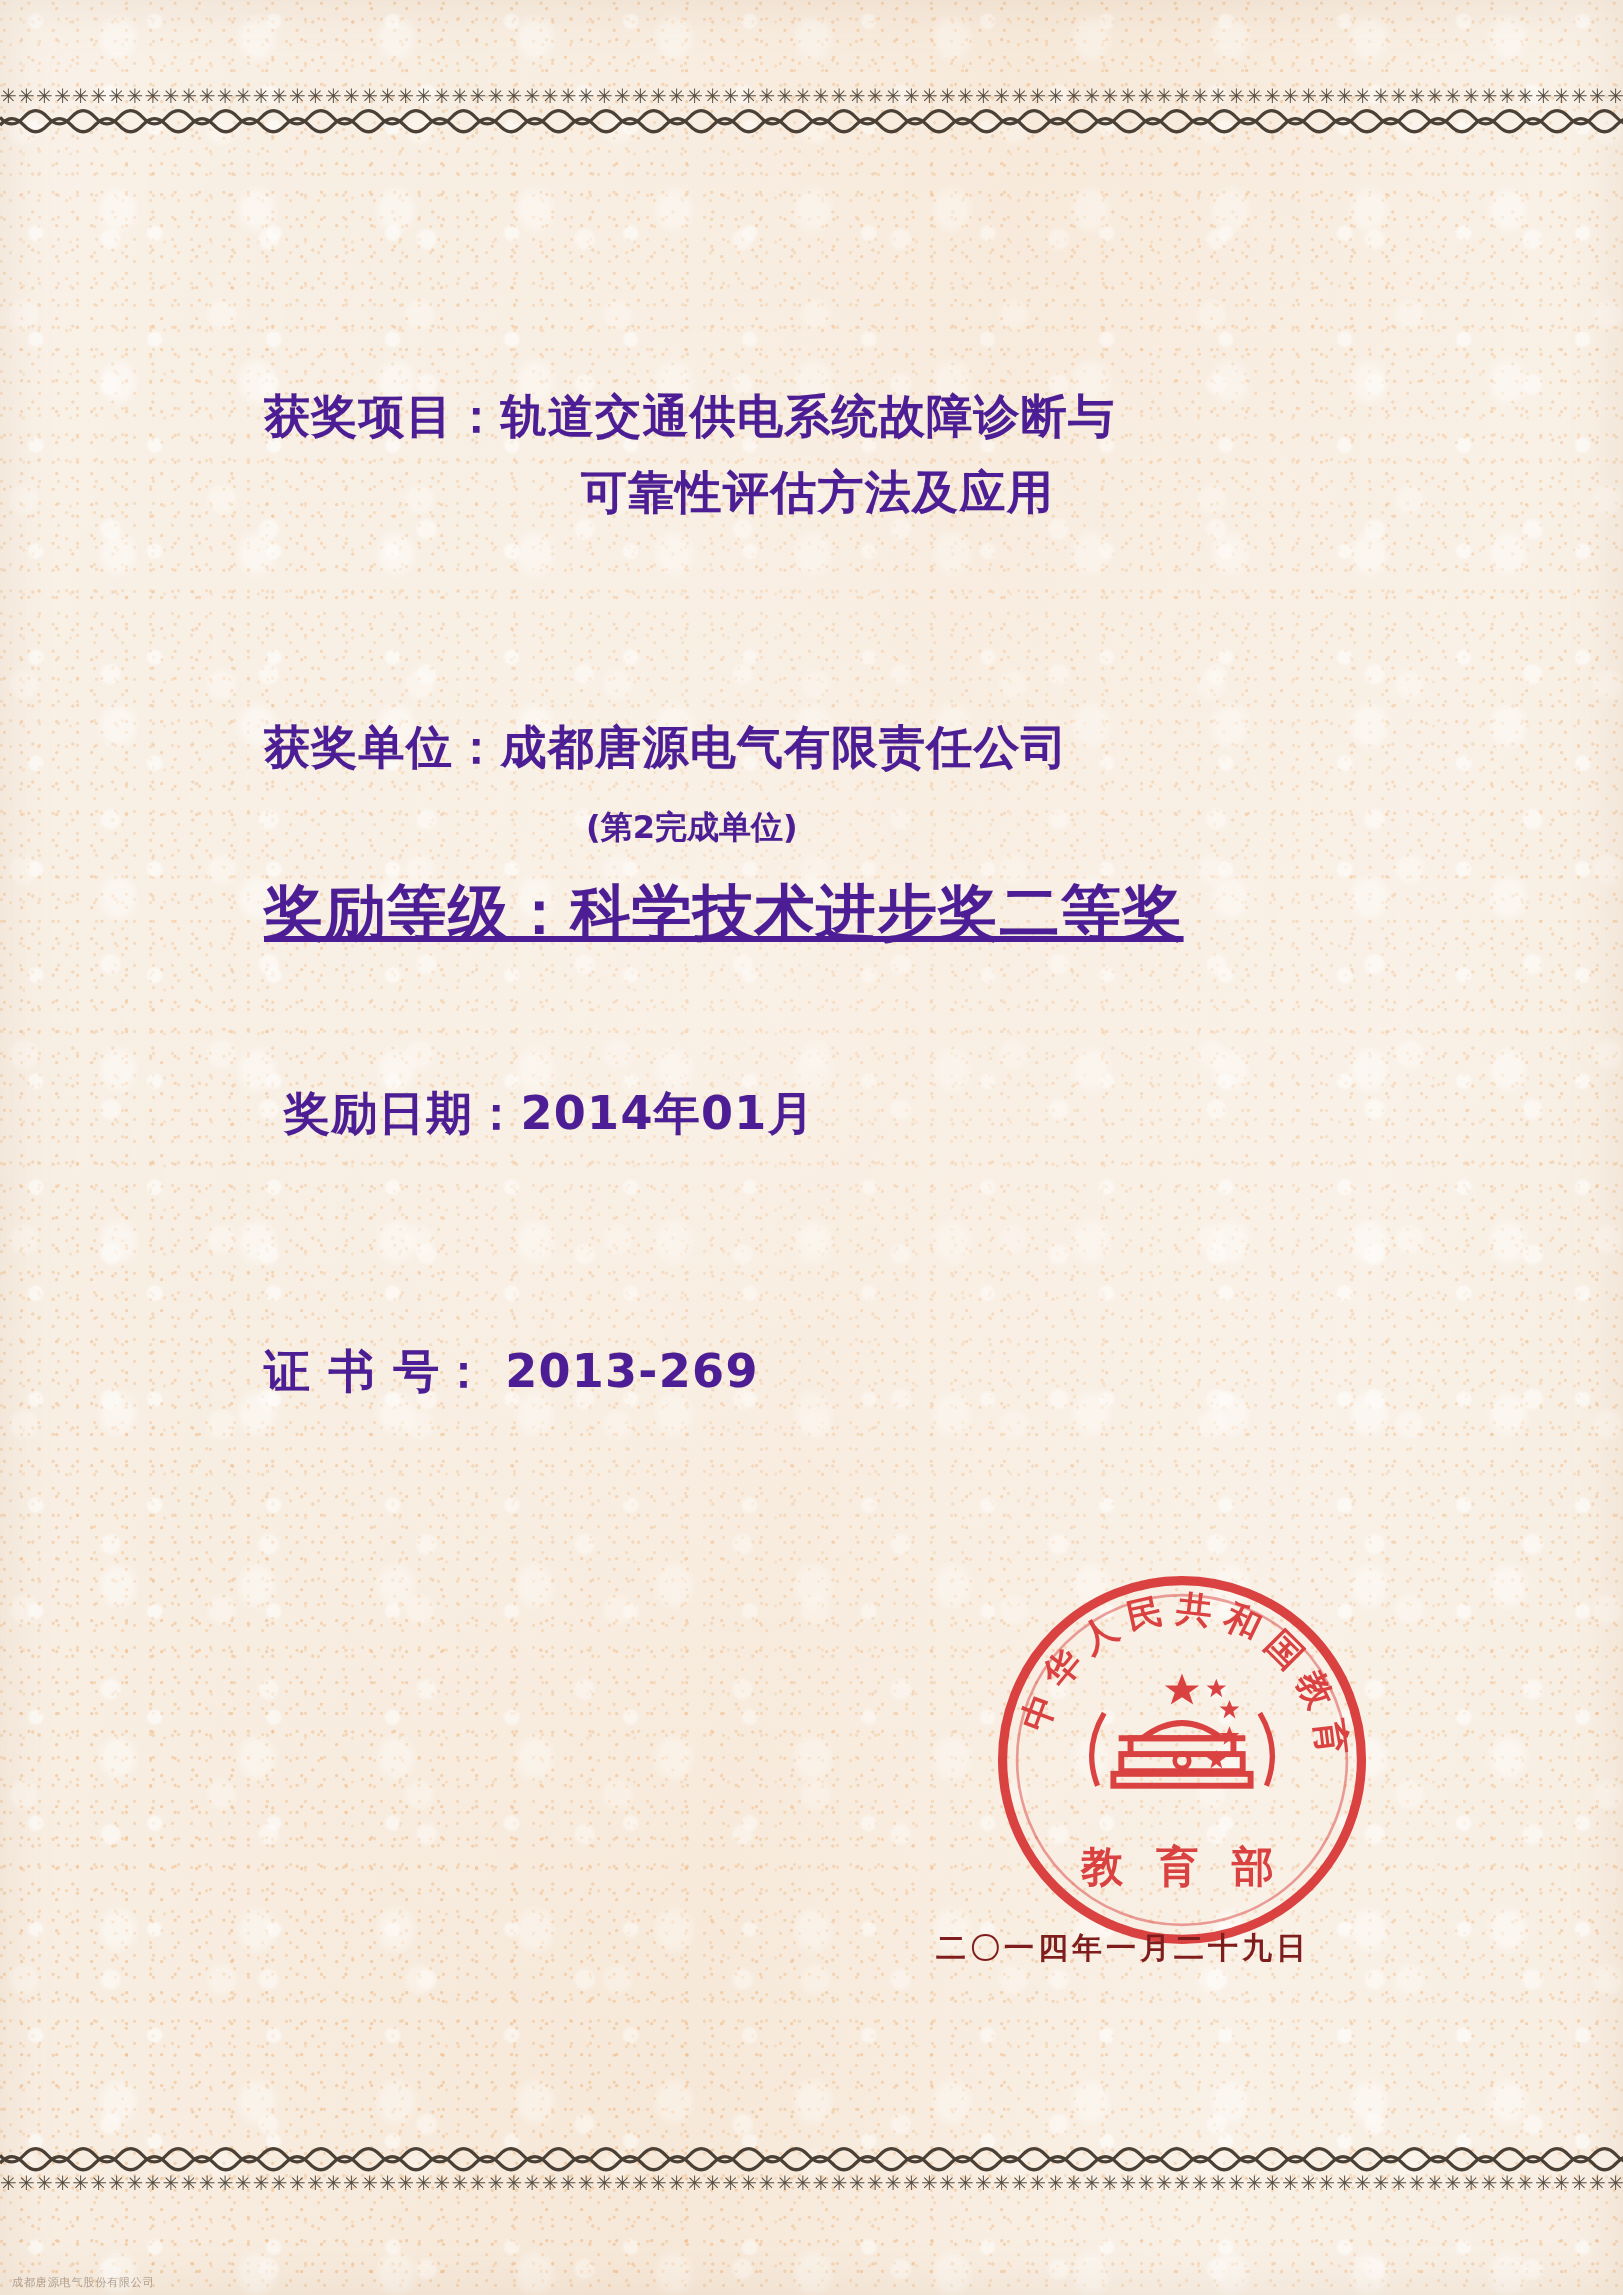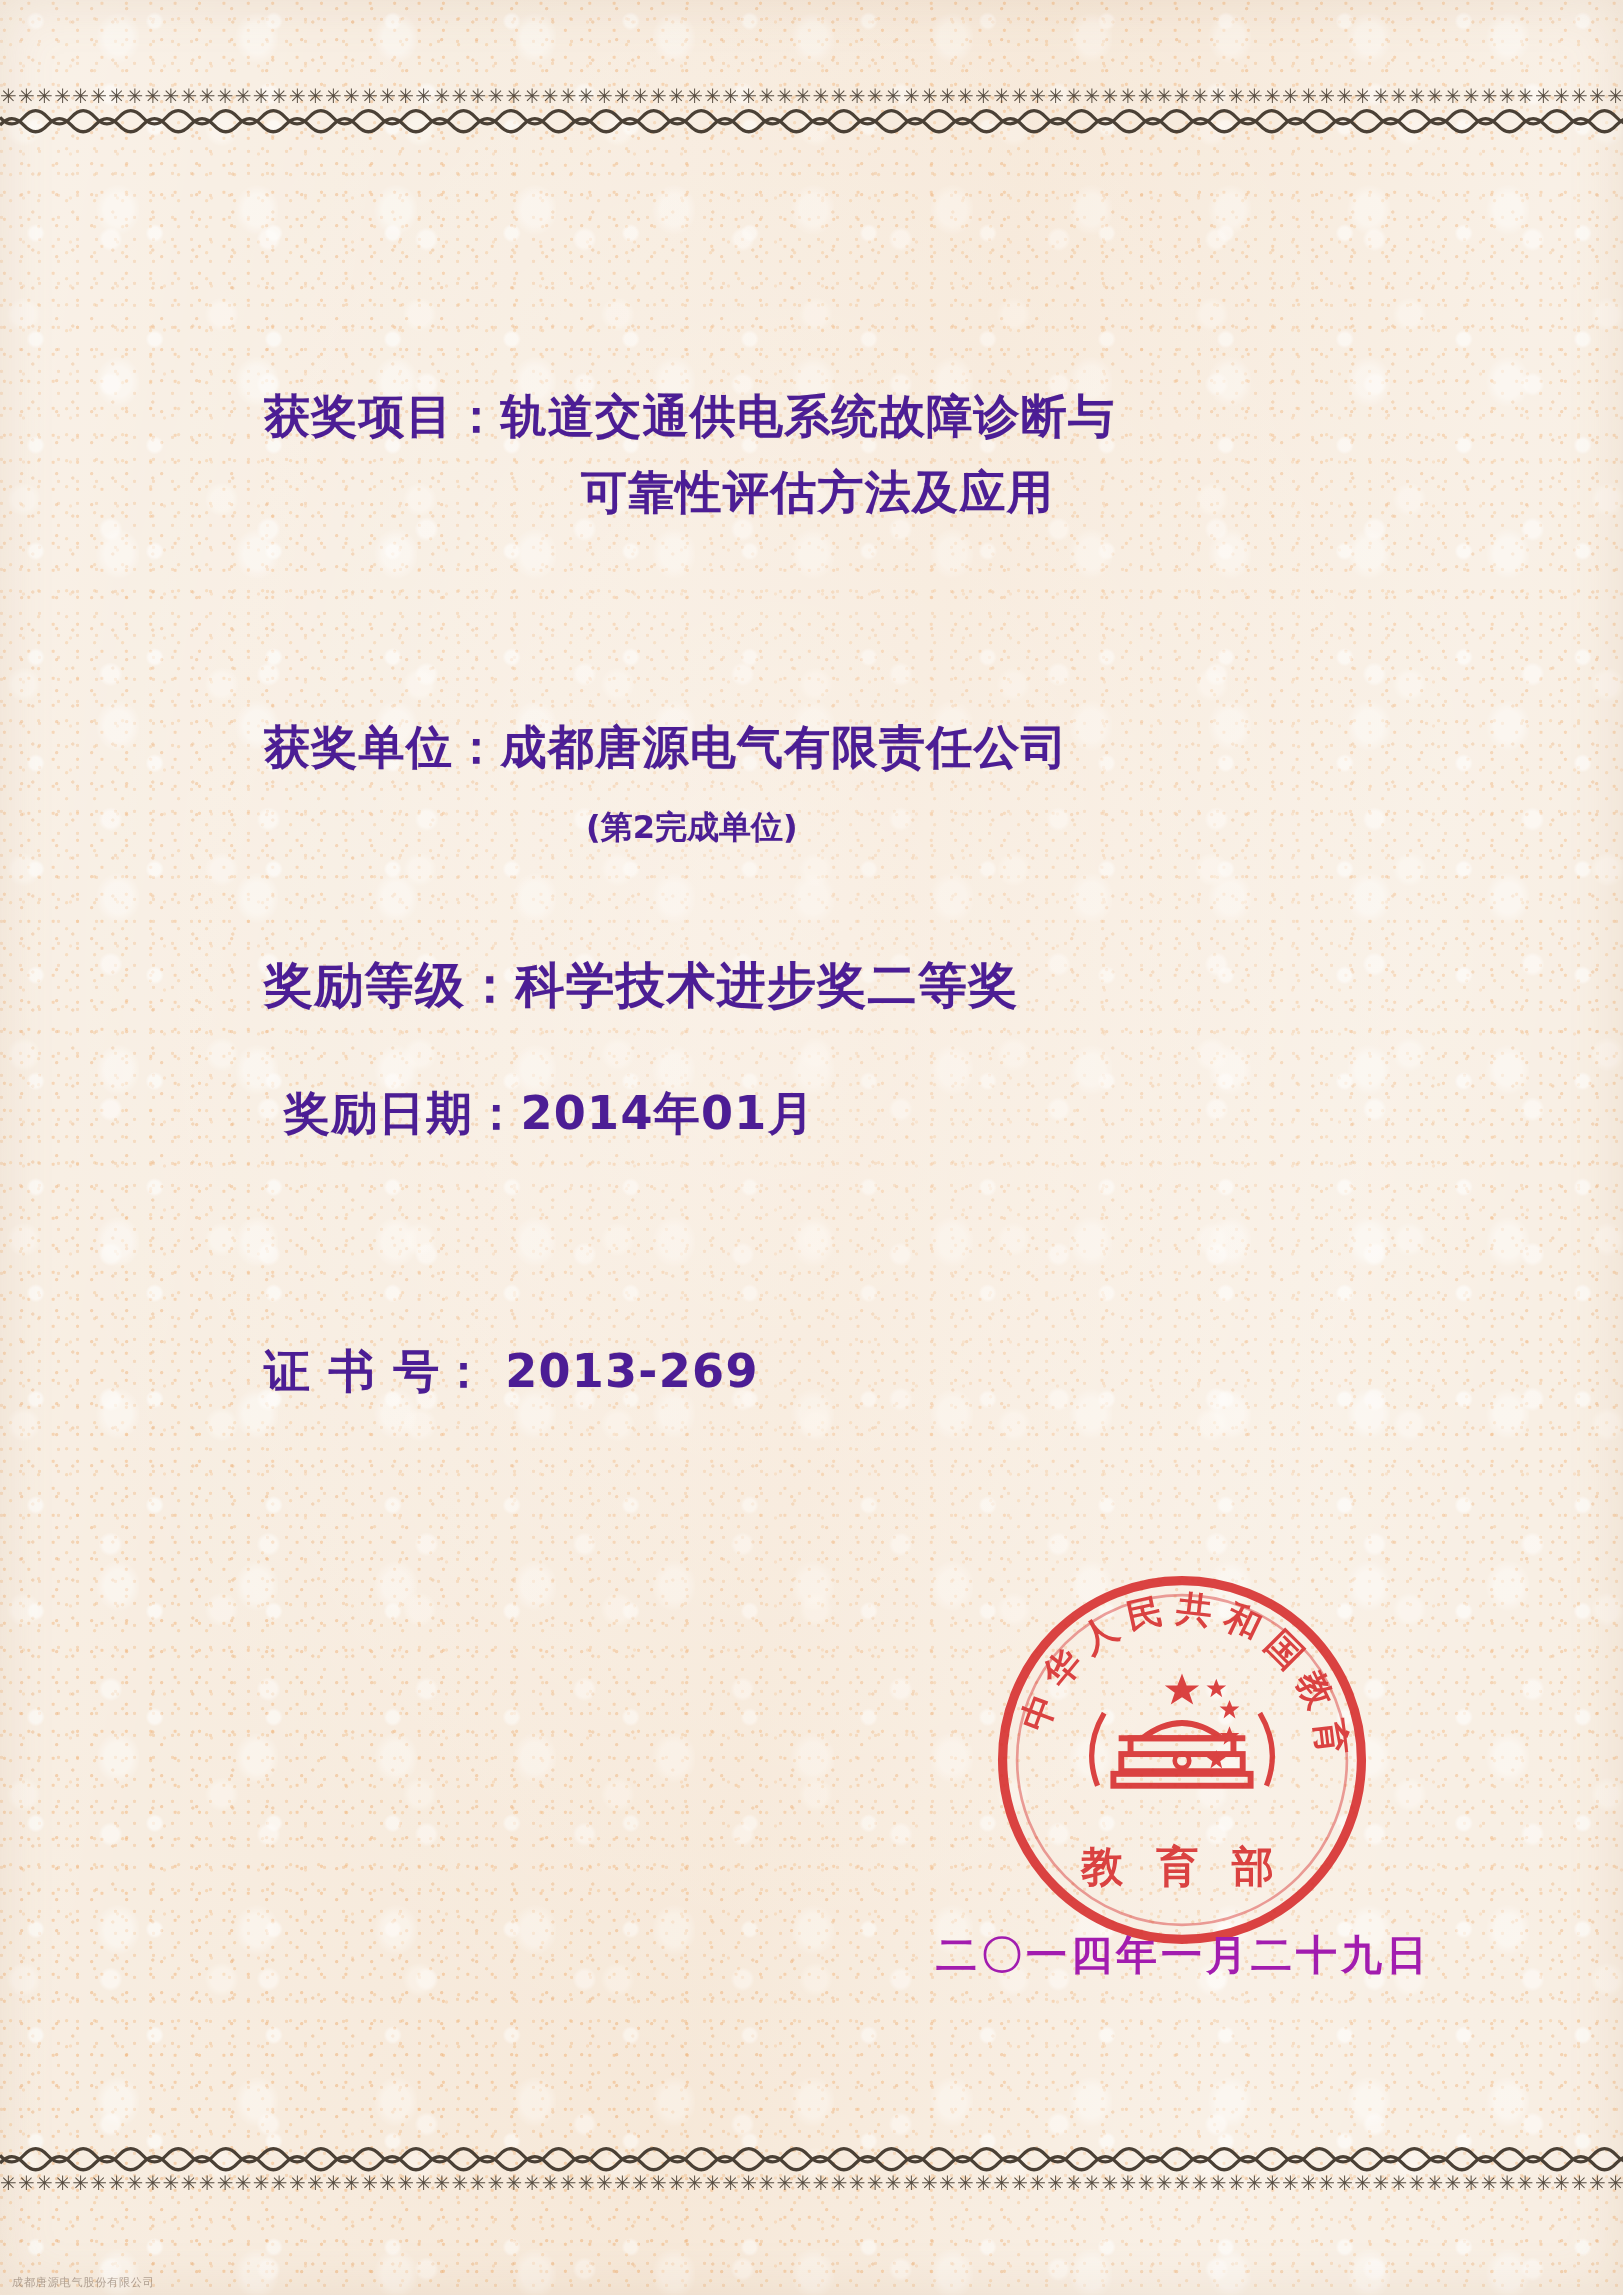--- a/index.html
+++ b/index.html
@@ -105,42 +105,42 @@
     color: #4c1d95;
     font-family: "DejaVu Sans", "Liberation Sans", sans-serif;
     font-weight: 700;
     white-space: nowrap;
     text-shadow: 0 0 0.7px rgba(40,32,26,0.25);
   }
   .l-title1 { left: 264px; top: 386px;  font-size: 46px; letter-spacing: 1.3px; }
   .l-title2 { left: 581px; top: 462px;  font-size: 46px; letter-spacing: 1.3px; }
   .l-unit   { left: 264px; top: 717px; font-size: 46px; letter-spacing: 1.3px; }
   .l-subunit{ left: 586px; top: 806px; font-size: 32px; font-weight: 700; letter-spacing: 0px; }
-  .l-level  { left: 264px; top: 953px; font-size: 49px; letter-spacing: 1.3px; }
+  .l-level  { left: 264px; top: 873px; font-size: 60px; letter-spacing: 1.3px; text-decoration: underline; }
   .l-date   { left: 264px; top: 1083px; font-size: 46px; letter-spacing: 1.3px; margin-left: 20px; }
   .l-certno { left: 264px; top: 1341px; font-size: 46px; letter-spacing: 1.3px; }
 
   
   .seal {
     position: absolute;
     left: 994px;
     top: 1572px;
     width: 376px;
     height: 376px;
   }
   .seal svg { width: 100%; height: 100%; display: block; }
 
   .seal-date {
     position: absolute;
     left: 936px;
     top: 1928px;
     font-family: "DejaVu Sans", "Liberation Sans", sans-serif;
-    font-size: 41px;
+    font-size: 30px;
     font-weight: 700;
-    color: #a21caf;
+    color: #7f1d1d;
     letter-spacing: 4px;
     white-space: nowrap;
   }
 
   .watermark {
     position: absolute;
     left: 12px;
     bottom: 5.3px;
     font-family: "DejaVu Sans", sans-serif;
     font-size: 11.2px;

